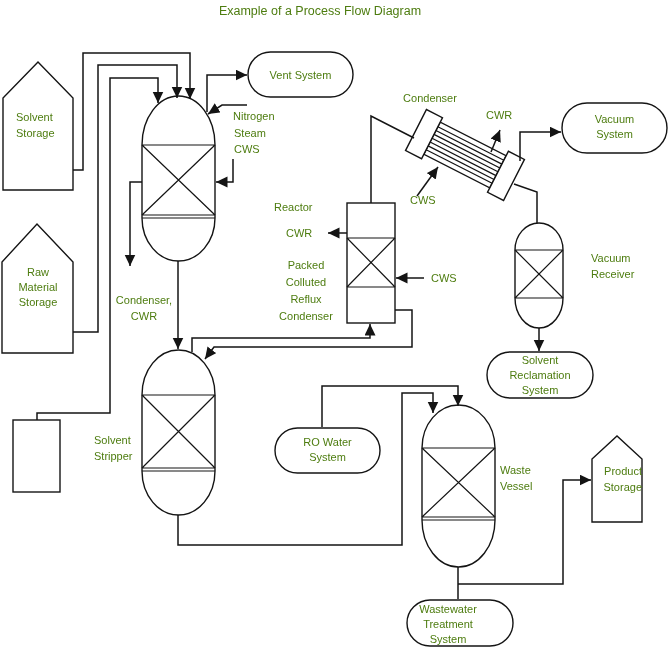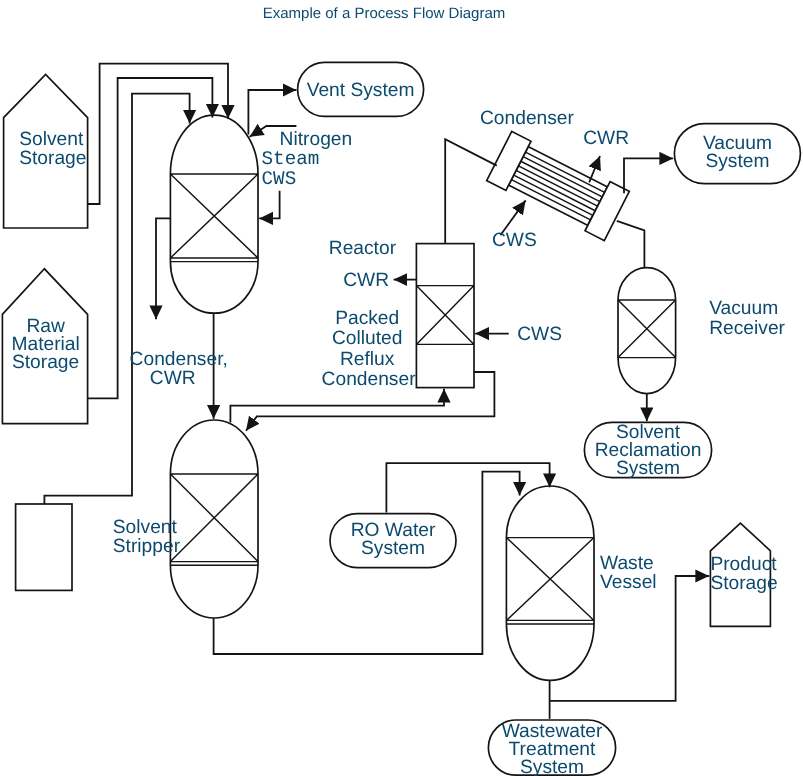--- a/index.html
+++ b/index.html
@@ -1,22 +1,22 @@
 <!DOCTYPE html>
 <html><head>
 <meta charset="utf-8">
 <style>
   html,body{margin:0;padding:0;background:#fff;}
   #stage{position:relative;width:669px;height:647px;background:#fff;overflow:hidden;
-         font-family:"Liberation Sans","DejaVu Sans",sans-serif;color:#0c4a6e;}
+         font-family:"Liberation Sans","DejaVu Sans",sans-serif;color:#4d7c0f;}
   #piping{position:absolute;left:0;top:0;}
   .pipe{fill:none;stroke:#141414;stroke-width:1.5;}
   .shape{fill:#ffffff;stroke:#141414;stroke-width:1.4;}
   .inner{fill:none;stroke:#141414;stroke-width:1.2;}
-  .lbl{position:absolute;font-size:16px;line-height:15px;white-space:pre-line;}
+  .lbl{position:absolute;font-size:11px;line-height:15px;white-space:pre-line;}
   .lh16{line-height:16px;}
   .lh17{line-height:17px;}
   .ctr{text-align:center;}
   #title{position:absolute;left:155px;top:4px;width:330px;text-align:center;
          font-size:12.5px;white-space:nowrap;}
 </style>
 </head>
 <body>
 
 <div id="stage">
@@ -112,21 +112,21 @@
   <div id="title">Example of a Process Flow Diagram</div>
 
   <div class="lbl lh16" style="left:16px;top:109px;">Solvent
 Storage</div>
   <div class="lbl ctr" style="left:6px;top:265px;width:64px;">Raw
 Material
 Storage</div>
   <div class="lbl" style="left:227px;top:200px;padding-left:47px;">Reactor</div>
   <div class="lbl ctr" style="left:248px;top:68px;width:105px;">Vent System</div>
   <div class="lbl" style="left:233px;top:109px;text-align:right;">Nitrogen</div>
-  <div class="lbl lh16" style="left:218px;top:125px;font-family:Liberation Mono, monospace;">Steam
+  <div class="lbl lh16" style="left:234px;top:125px;">Steam
 CWS</div>
   <div class="lbl lh16 ctr" style="left:108px;top:267px;width:72px;margin-top:25px;">Condenser,
 CWR</div>
   <div class="lbl ctr" style="left:400px;top:91px;width:60px;">Condenser</div>
   <div class="lbl" style="left:486px;top:108px;">CWR</div>
   <div class="lbl" style="left:410px;top:193px;">CWS</div>
   <div class="lbl ctr" style="left:562px;top:112px;width:105px;">Vacuum
 System</div>
   <div class="lbl lh16" style="left:591px;top:250px;">Vacuum
 Receiver</div>
@@ -138,18 +138,18 @@
 Reflux
 Condenser</div>
   <div class="lbl" style="left:286px;top:226px;">CWR</div>
   <div class="lbl" style="left:431px;top:271px;">CWS</div>
   <div class="lbl lh16" style="left:94px;top:432px;">Solvent
 Stripper</div>
   <div class="lbl ctr" style="left:275px;top:435px;width:105px;">RO Water
 System</div>
   <div class="lbl lh16" style="left:500px;top:462px;">Waste
 Vessel</div>
-  <div class="lbl lh16 ctr" style="left:592px;top:463px;width:50px;">Product
+  <div class="lbl lh16 ctr" style="left:592px;top:463px;width:50px;text-align:right;">Product
 Storage</div>
-  <div class="lbl ctr" style="left:407px;top:602px;width:106px;">Wastewater
+  <div class="lbl ctr" style="left:395px;top:602px;width:106px;">Wastewater
 Treatment
 System</div>
 </div>
 
 </body></html>

